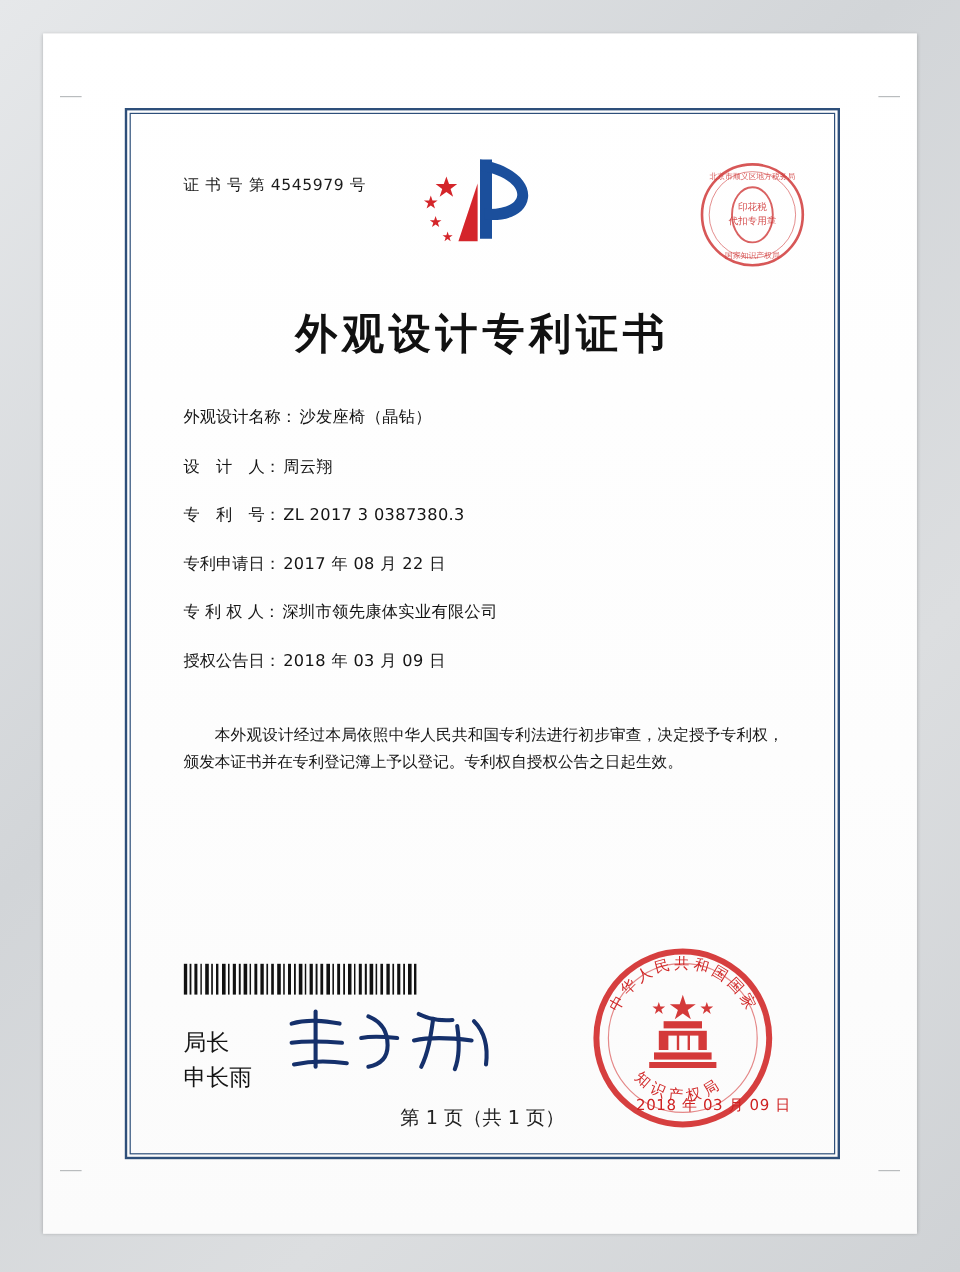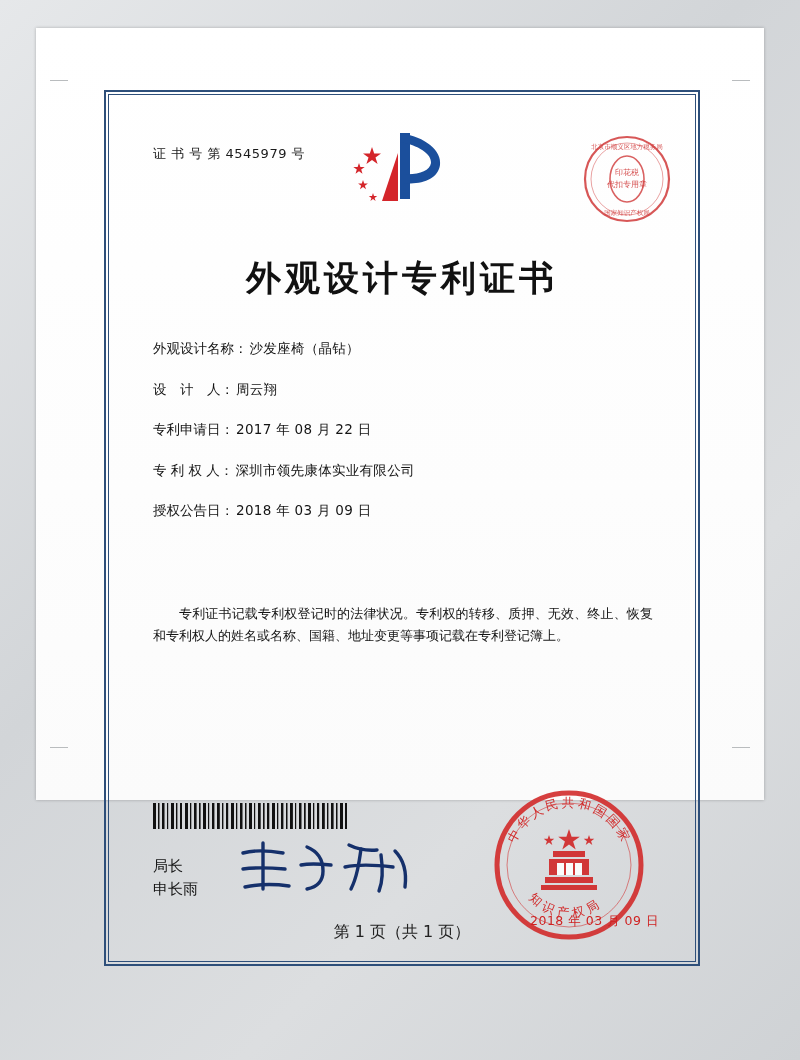--- a/index.html
+++ b/index.html
@@ -21,21 +21,21 @@
     height: 1060px;
     background: #d8dadc;
     background-image: linear-gradient(135deg, #e6e8ea 0%, #d2d5d8 40%, #dcdee0 70%, #cfd2d5 100%);
     box-sizing: border-box;
   }
   .paper {
     position: absolute;
     left: 36px;
     top: 28px;
     width: 728px;
-    height: 772px;
+    height: 1000px;
     background: #fefefe;
     box-shadow: 0 0 3px rgba(0,0,0,0.25);
   }
   .paper-tint {
     position: absolute;
     inset: 0;
     background: linear-gradient(180deg, #ffffff 0%, #fdfdfd 60%, #fbfbfb 100%);
   }
   
   .tick {
@@ -159,21 +159,21 @@
     top: 708px;
     width: 196px;
     height: 26px;
   }
 
   
   .sig-block {
     position: absolute;
     left: 44px;
     top: 760px;
-    font-size: 15px;
+    font-size: 19px;
     color: #141414;
     line-height: 1.55;
   }
   .sig-script {
     position: absolute;
     left: 122px;
     top: 742px;
     width: 190px;
     height: 62px;
   }
@@ -258,35 +258,39 @@
         <div class="fields">
           <div class="field-row">
             <span class="field-label">外观设计名称：</span>
             <span class="field-value">沙发座椅（晶钻）</span>
           </div>
           <div class="field-row">
             <span class="field-label">设　计　人：</span>
             <span class="field-value">周云翔</span>
           </div>
           <div class="field-row">
+            <span class="field-label">专　利　号：</span>
+            <span class="field-value">ZL 2017 3 0387380.3</span>
+          </div>
+          <div class="field-row">
             <span class="field-label">专利申请日：</span>
             <span class="field-value">2017 年 08 月 22 日</span>
           </div>
           <div class="field-row">
             <span class="field-label">专 利 权 人：</span>
             <span class="field-value">深圳市领先康体实业有限公司</span>
           </div>
           <div class="field-row">
             <span class="field-label">授权公告日：</span>
             <span class="field-value">2018 年 03 月 09 日</span>
           </div>
         </div>
 
         <div class="paras">
-          <p>专利证书记载专利权登记时的法律状况。专利权的转移、质押、无效、终止、恢复和专利权人的姓名或名称、国籍、地址变更等事项记载在专利登记簿上。</p>
+          <p>本外观设计经过本局依照中华人民共和国专利法进行初步审查，决定授予专利权，颁发本证书并在专利登记簿上予以登记。专利权自授权公告之日起生效。</p>
         </div>
 
         <div class="barcode">
           <svg viewBox="0 0 196 26" width="196" height="26" preserveAspectRatio="none">
             <g fill="#111111">
               <rect x="0" y="0" width="3" height="26"></rect>
                 <rect x="5" y="0" width="1.5" height="26"></rect>
               <rect x="9" y="0" width="2.5" height="26"></rect>
                 <rect x="14" y="0" width="1.2" height="26"></rect>
               <rect x="18" y="0" width="3" height="26"></rect>

